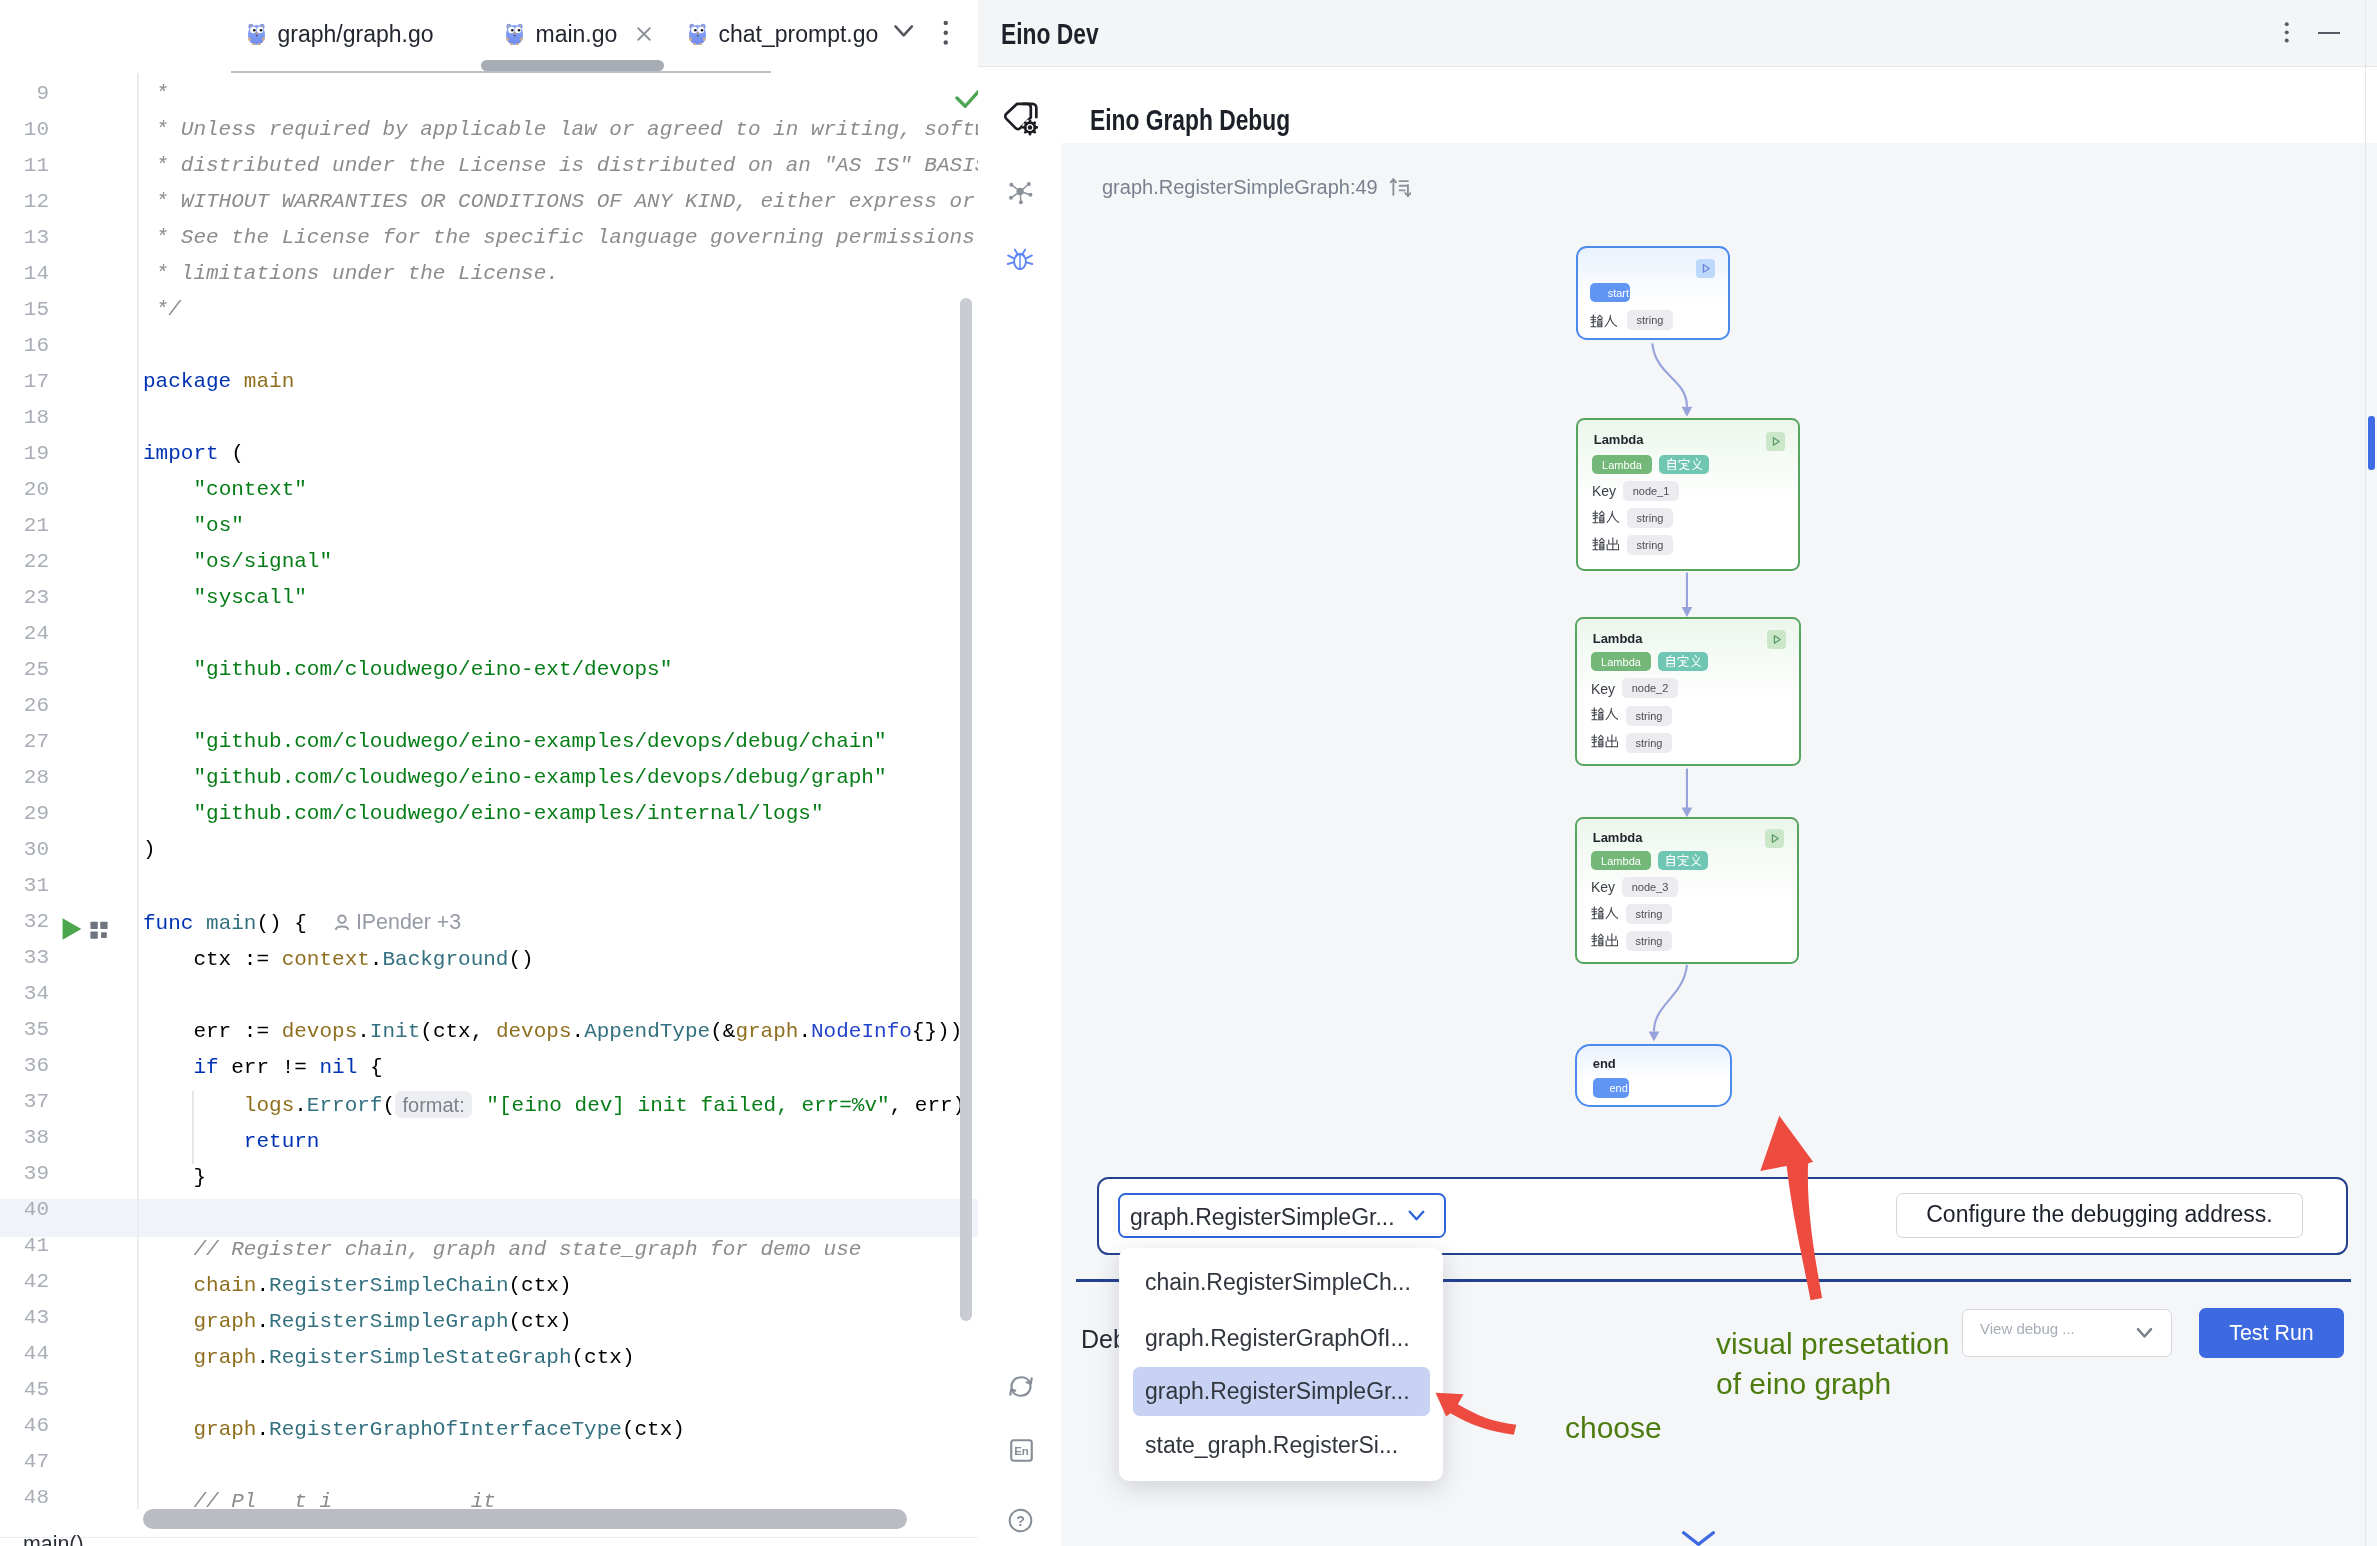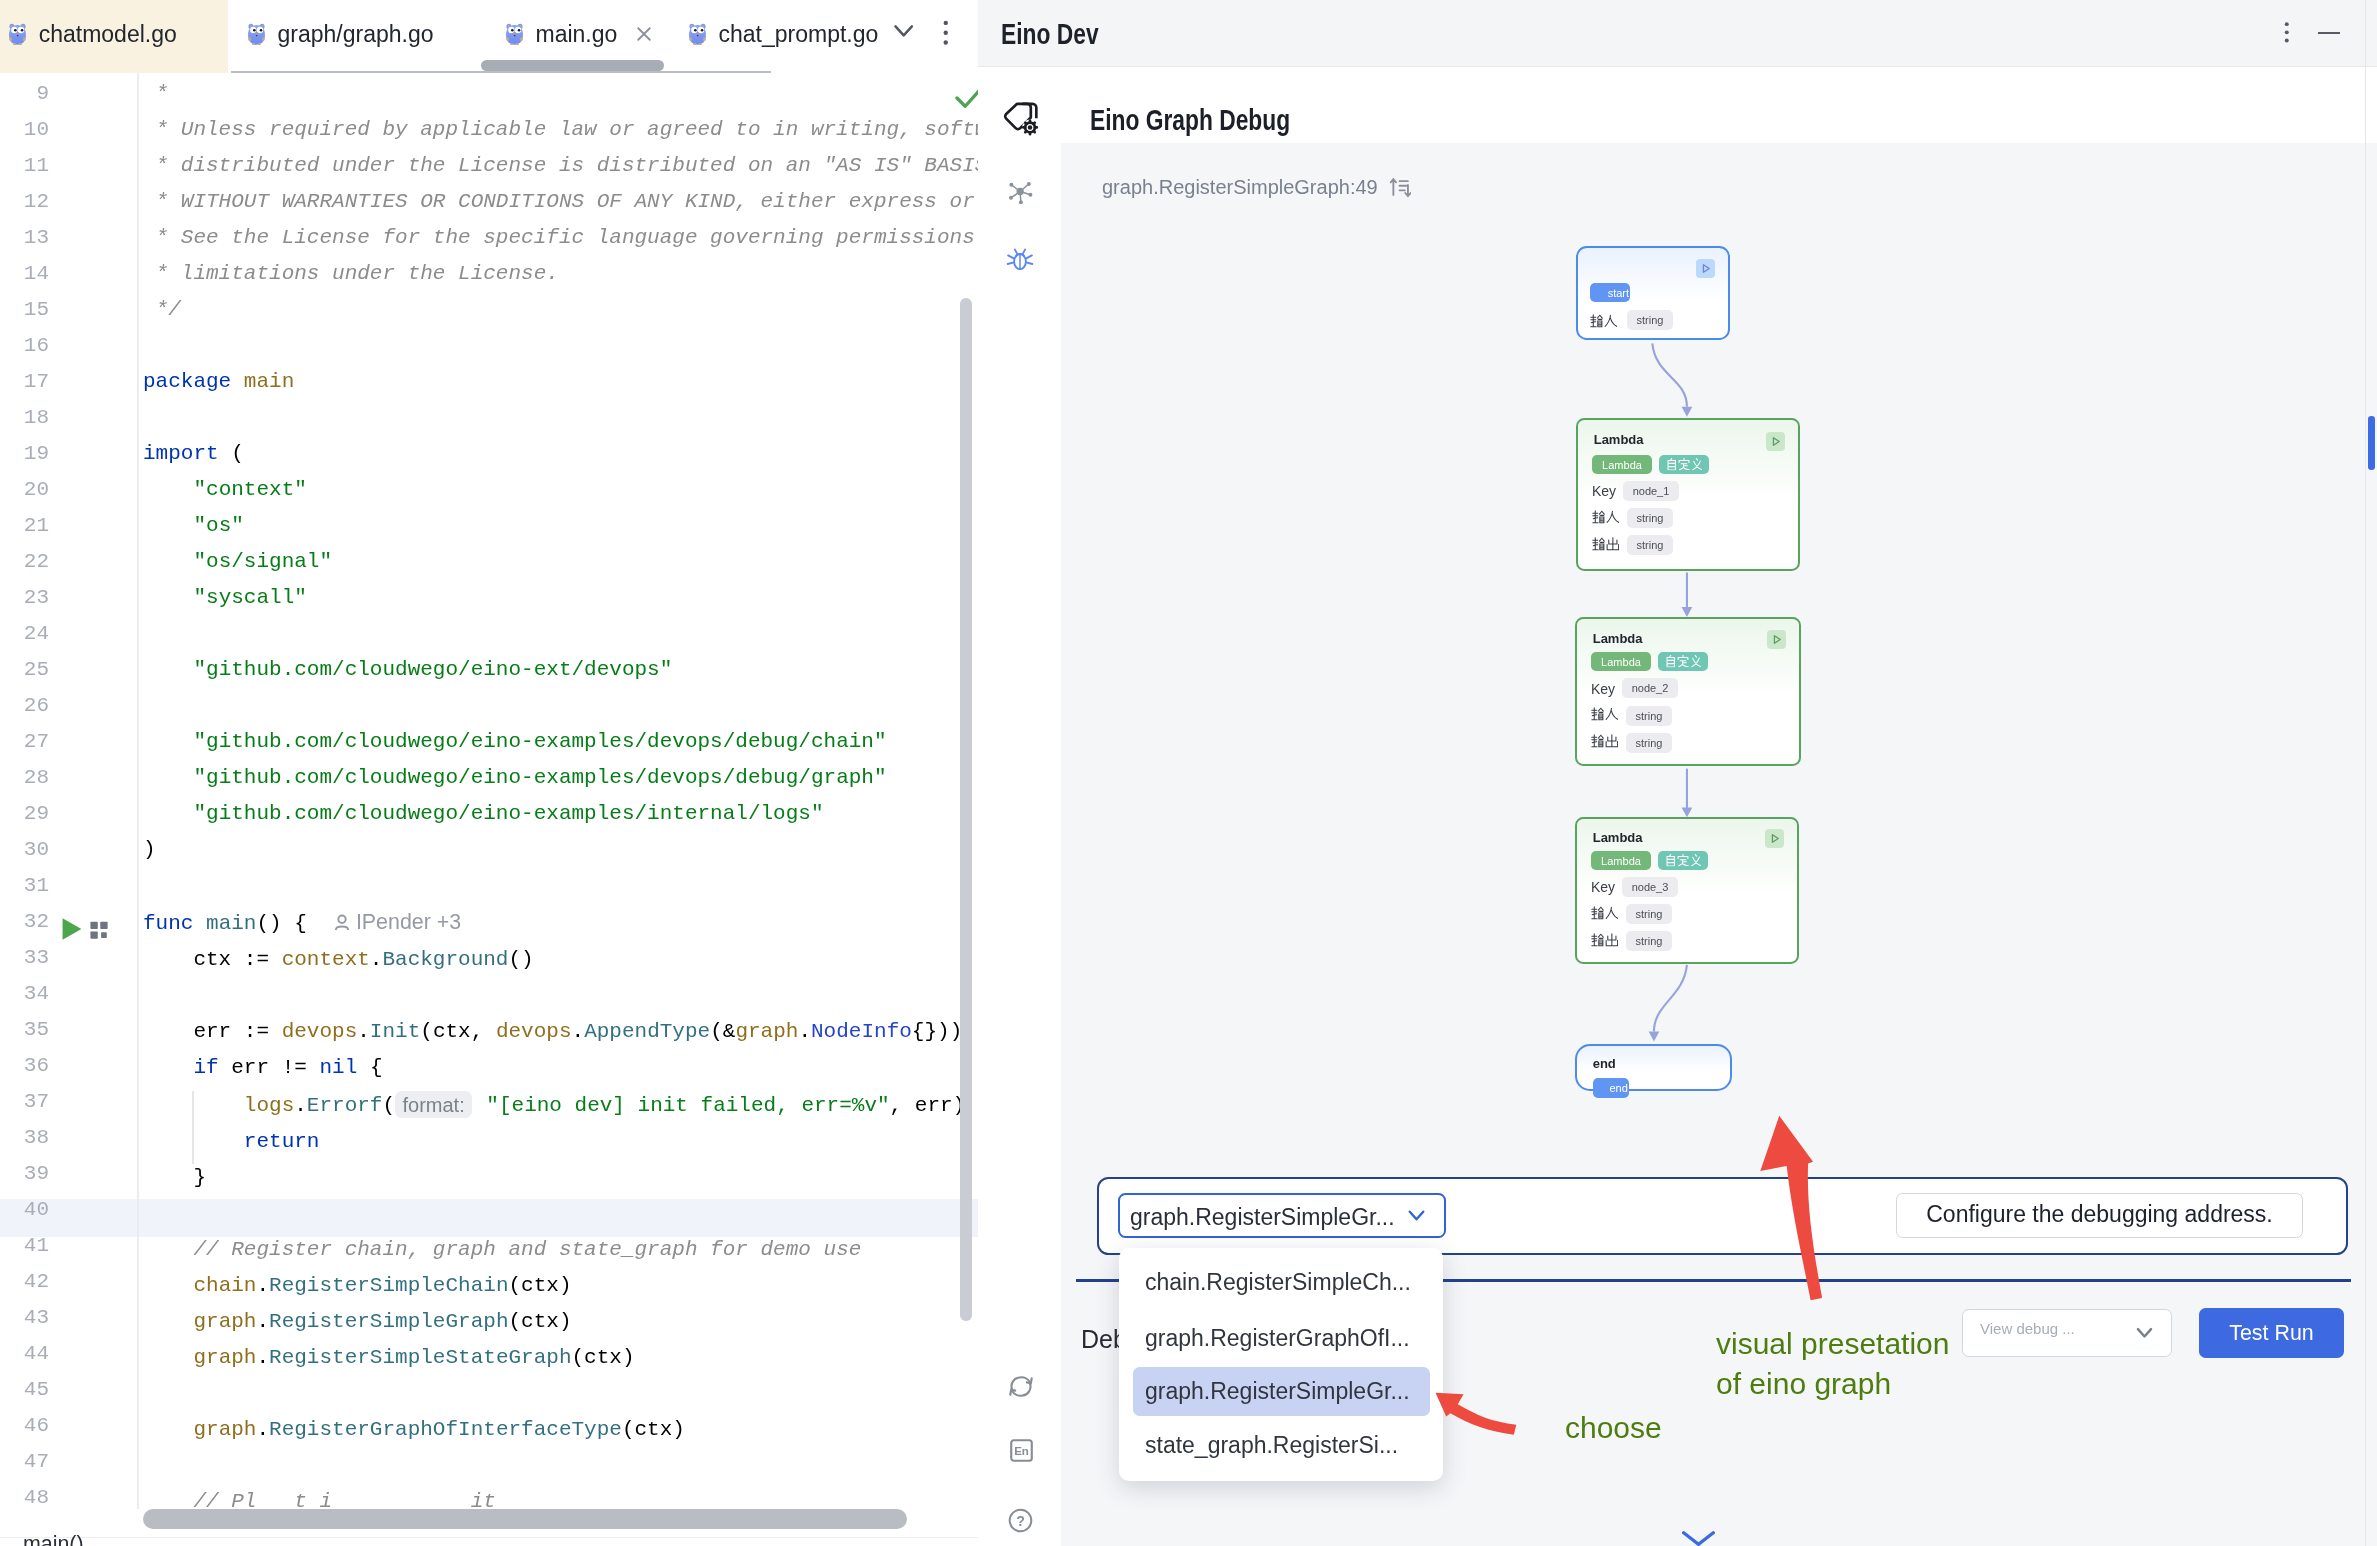--- a/index.html
+++ b/index.html
@@ -223,26 +223,20 @@
   <svg class="abs" style="left:952px;top:84px" width="33" height="28" viewBox="0 0 40 34">
     <path d="M6 17 L16 27 L34 7" fill="none" stroke="#4da352" stroke-width="4" stroke-linecap="round" stroke-linejoin="round"></path>
   </svg>
   <div class="abs" id="vscroll"></div>
   <div class="abs" id="hscroll"></div>
   <div class="abs" id="crumb"></div>
   <div class="abs" id="crumbtext">main()</div>
   <div class="abs" id="tabbar">
     <div class="abs" id="tabline"></div>
     <div class="abs" id="tabscroll"></div>
-    <div class="tab" id="tab1">
-        <svg class="gopher" width="19" height="22" viewBox="0 0 23 27">
-          <use href="#gopher"></use>
-        </svg>
-        <span class="tablabel">chatmodel.go</span>
-      </div>
     <div class="tab" style="left:237px">
         <svg class="gopher" width="19" height="22" viewBox="0 0 23 27">
           <use href="#gopher"></use>
         </svg>
         <span class="tablabel">graph/graph.go</span>
       </div>
     <div class="tab" style="left:495px">
         <svg class="gopher" width="19" height="22" viewBox="0 0 23 27">
           <use href="#gopher"></use>
         </svg>
@@ -411,21 +405,21 @@
   <div class="chip cgray" style="left:45px;top:58px;width:56px;height:20px">node_3</div>
   <div class="rowlab" style="left:14px;top:87px"><svg width="27" height="14" viewBox="0 0 33 17">
         <use href="#cjkin"></use>
       </svg></div>
   <div class="chip cgray" style="left:49px;top:85px;width:46px;height:20px">string</div>
   <div class="rowlab" style="left:14px;top:114px"><svg width="27" height="14" viewBox="0 0 33 17">
         <use href="#cjkout"></use>
       </svg></div>
   <div class="chip cgray" style="left:49px;top:112px;width:46px;height:20px">string</div>
 </div>
-<div class="node nblue" style="left:1575px;top:1044px;width:157px;height:47px;border-radius:15px">
+<div class="node nblue" style="left:1575px;top:1044px;width:157px;height:63px;border-radius:15px">
   <div class="ntitle" style="left:15.7px;top:10px">end</div>
   <div class="chip cblue" style="left:15.7px;top:32px;width:36px;height:20px">end</div>
 </div>
 
 <svg class="abs" style="left:1061px;top:143px" width="1317" height="1403" viewBox="0 0 1597 1702">
   <g fill="none" stroke="#98a3dc" stroke-width="2.6">
     <path d="M717 243 C721 283 759 286 759 320"></path>
     <path d="M759 521 L759 564"></path>
     <path d="M759 759 L759 807"></path>
     <path d="M759 997 C755 1036 719 1044 719 1078"></path>

